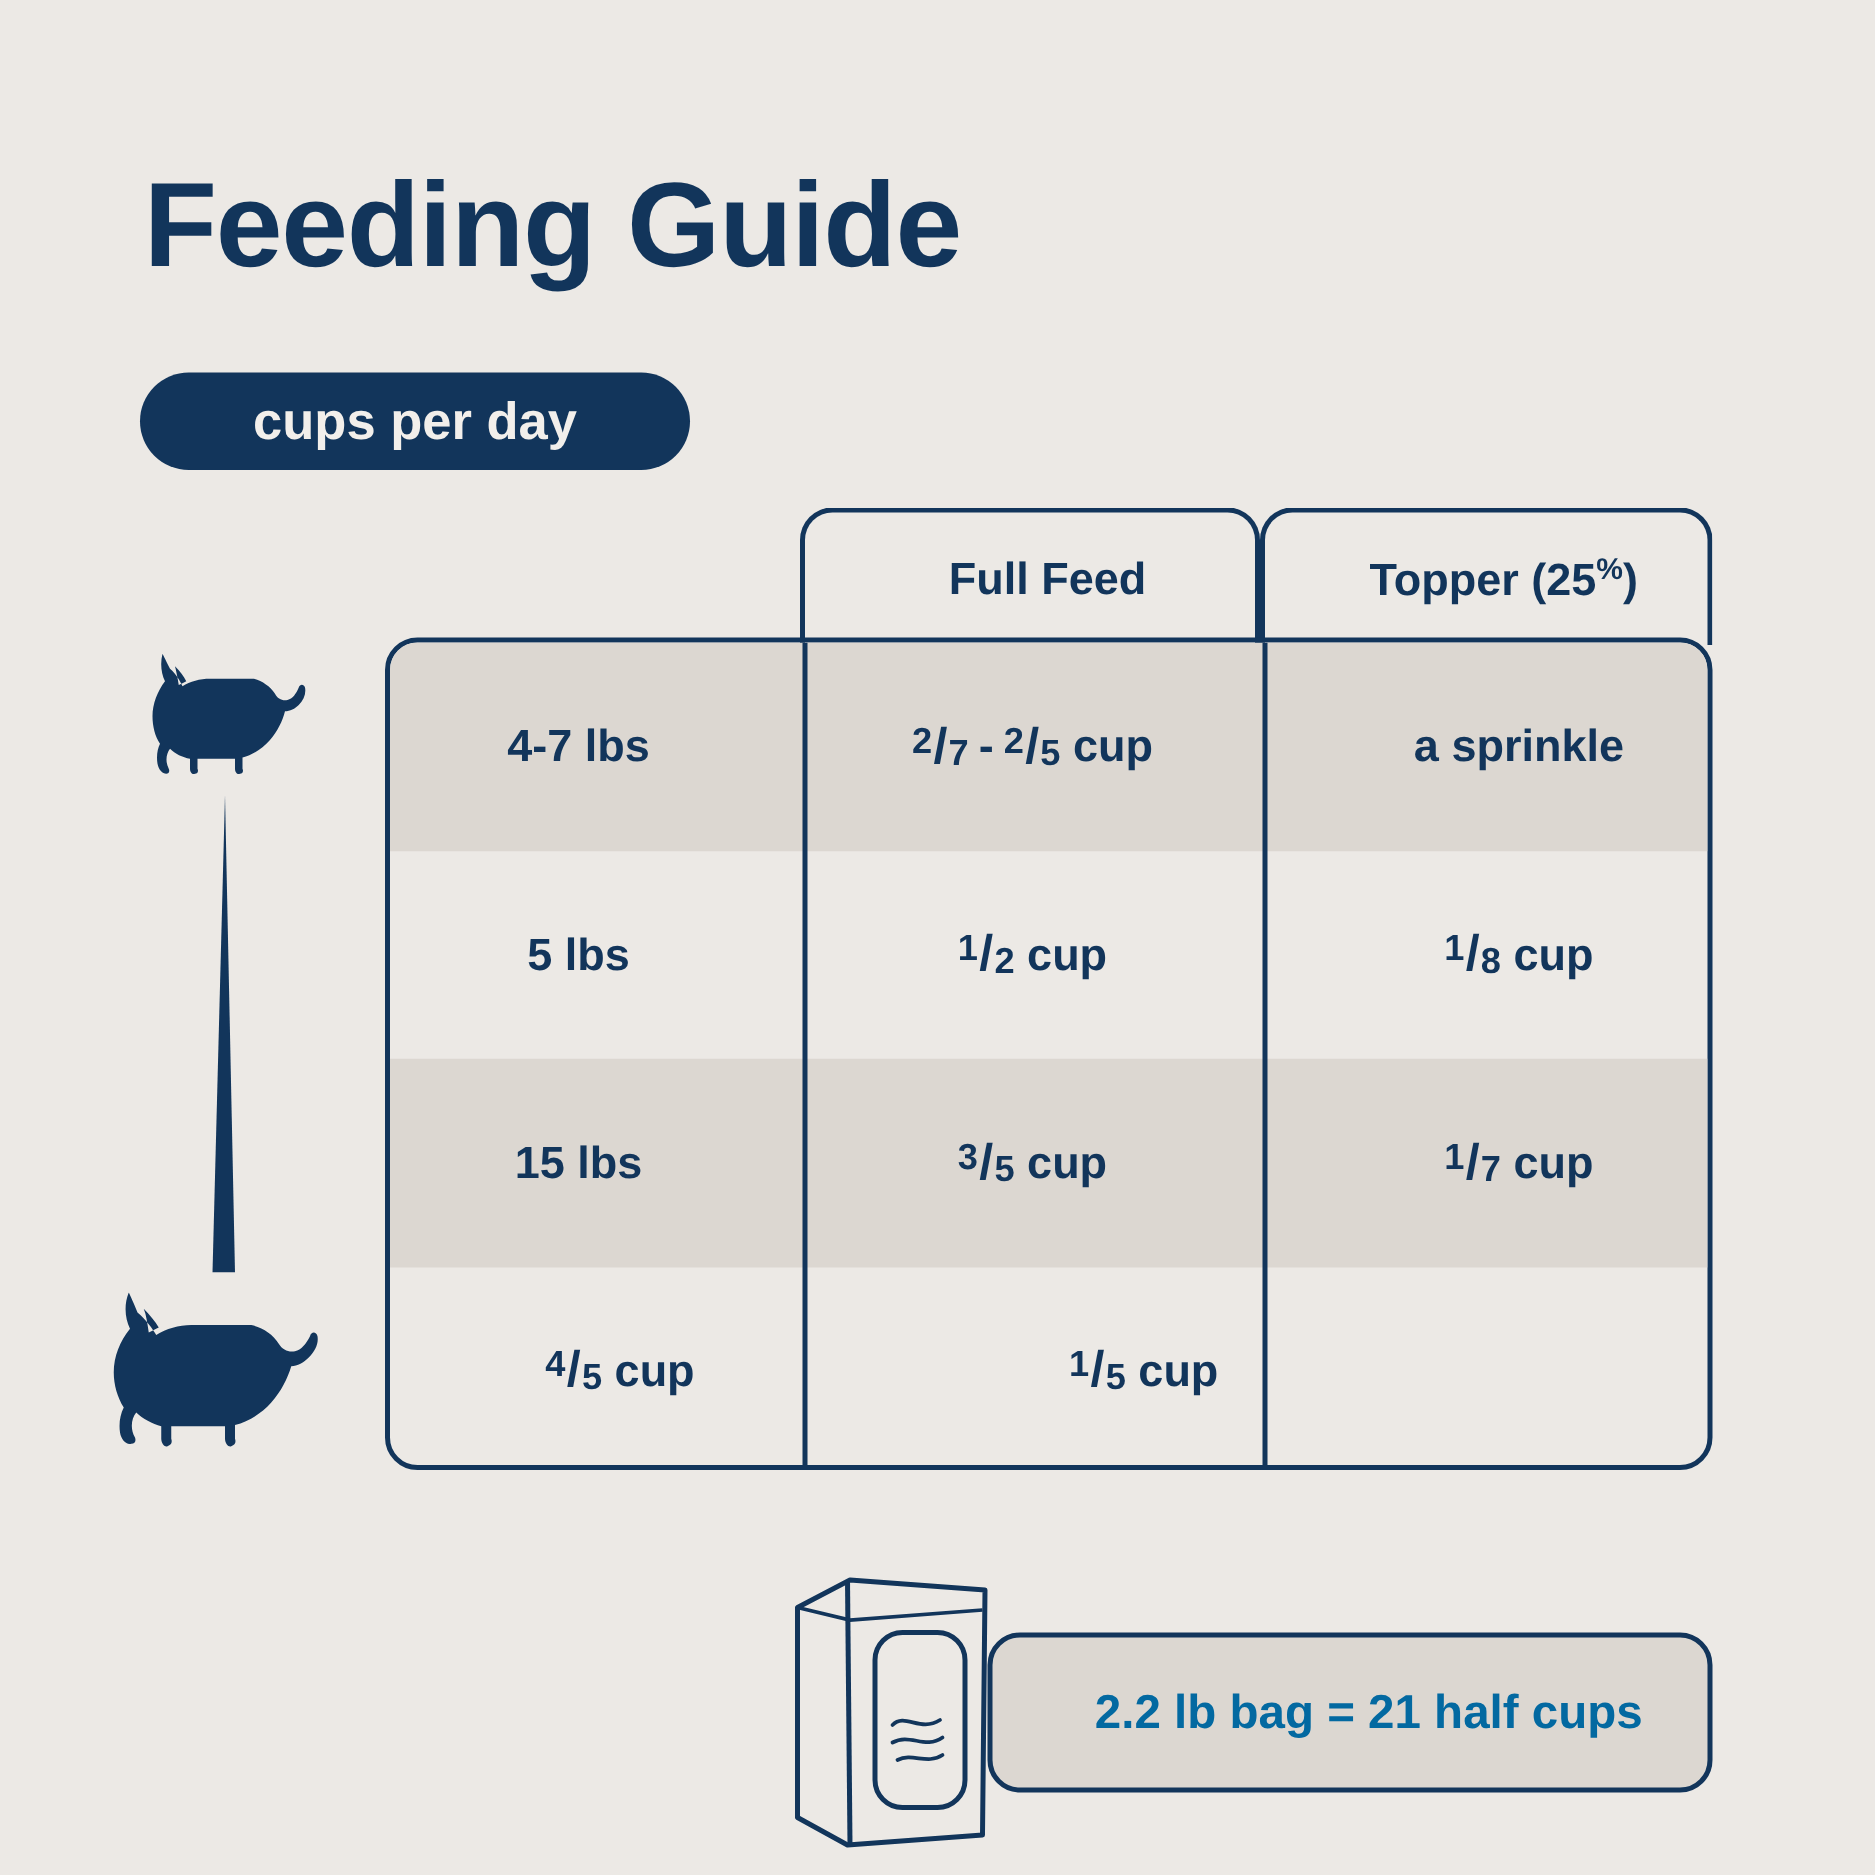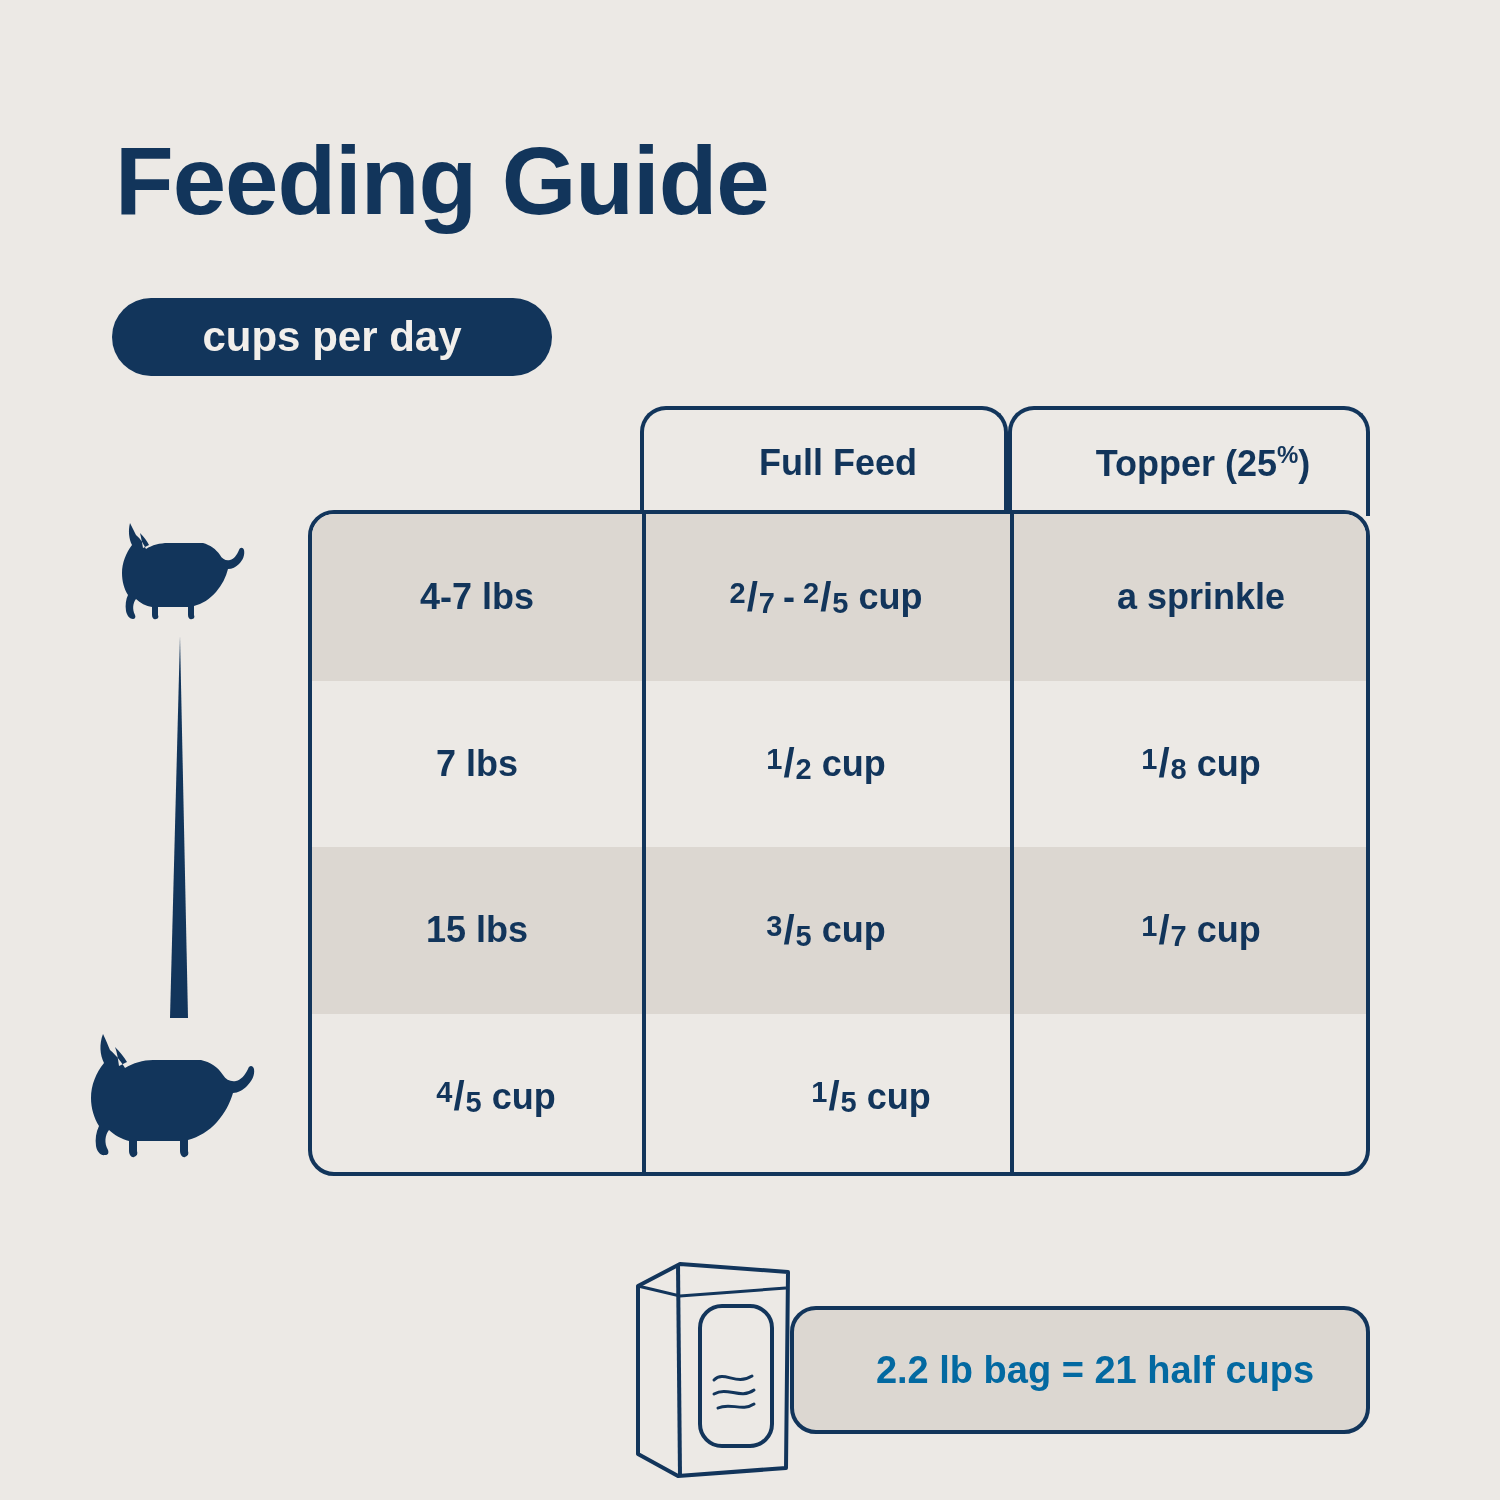--- a/index.html
+++ b/index.html
@@ -104,20 +104,21 @@
     height: 666px;
     box-sizing: border-box;
     border: 4px solid #12355b;
     border-radius: 26px;
     overflow: hidden;
   }
   .row {
     display: flex;
     height: 166.5px;
     position: relative;
+    gap: 44px;
   }
   .row.shaded { background: #dcd7d1; }
   .cell {
     display: flex;
     align-items: center;
     justify-content: center;
     font-size: 36px;
     font-weight: bold;
     box-sizing: border-box;
   }
@@ -230,21 +231,21 @@
             <span class="num">2</span>
             <span class="sl">/</span>
             <span class="den">5</span>
           </span>
         <span class="cupword">cup</span>
       </div>
       <div class="cell topper">a sprinkle</div>
     </div>
 
     <div class="row">
-      <div class="cell weight">7 lbs</div>
+      <div class="cell weight">5 lbs</div>
       <div class="cell full">
         <span class="frac">
             <span class="num">1</span>
             <span class="sl">/</span>
             <span class="den">2</span>
           </span>
         <span class="cupword">cup</span>
       </div>
       <div class="cell topper">
         <span class="frac">

